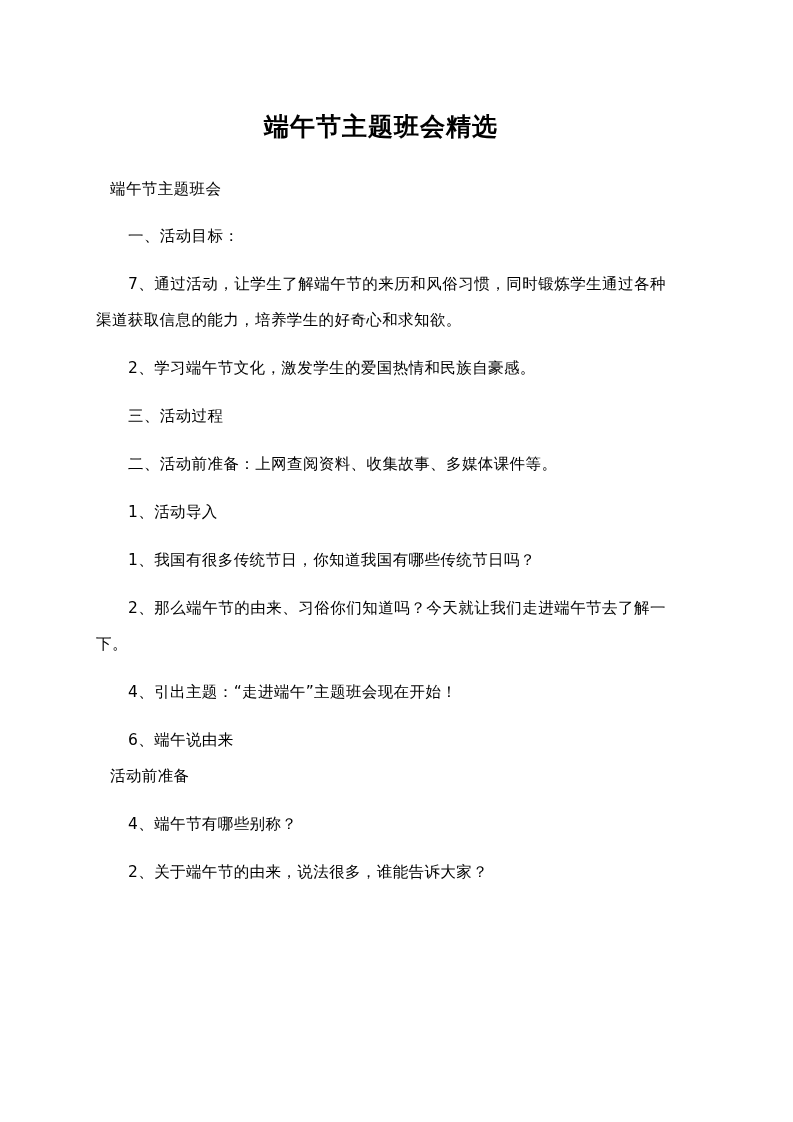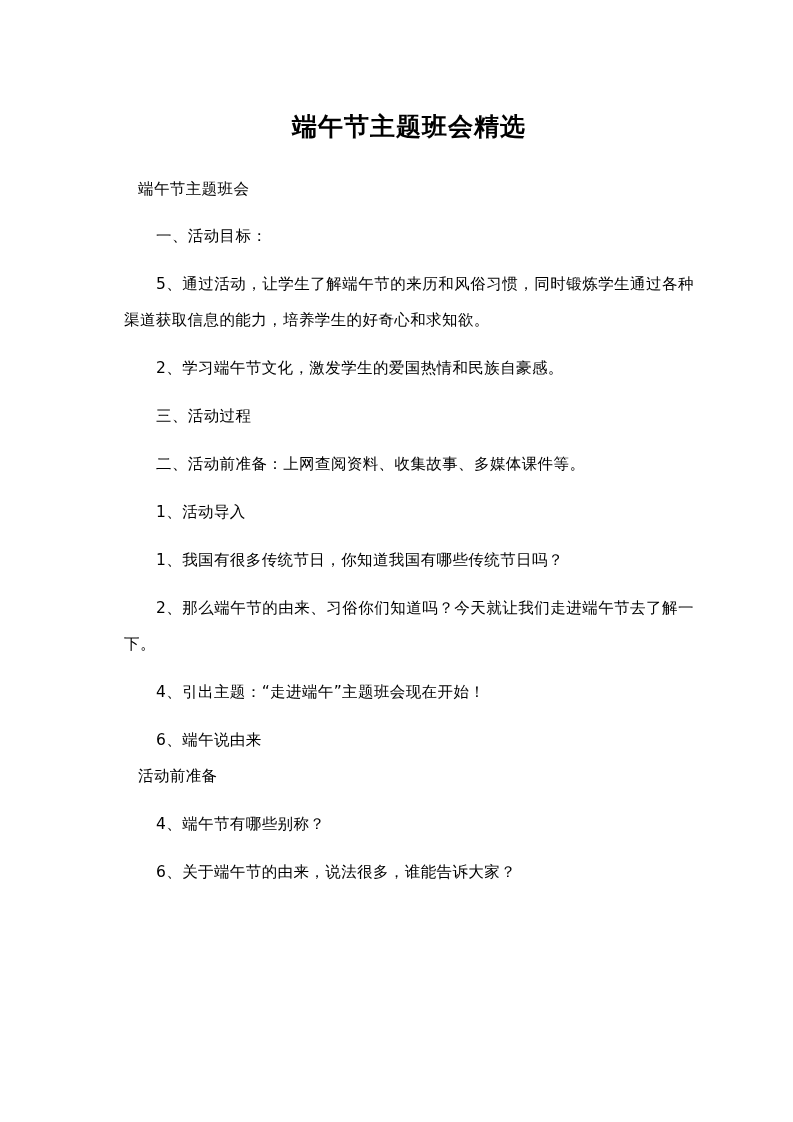--- a/index.html
+++ b/index.html
@@ -15,21 +15,21 @@
     position: relative;
     width: 793px;
     height: 1122px;
     margin: 0 auto;
     background: #ffffff;
     box-sizing: border-box;
     overflow: hidden;
   }
   .content {
     position: absolute;
-    left: 124px;
+    left: 96px;
     top: 108px;
     width: 570px;
   }
   .doc-title {
     font-family: "DejaVu Sans", "Liberation Sans", sans-serif;
     font-weight: bold;
     font-size: 25px;
     text-align: center;
     letter-spacing: 1px;
     margin: 0 0 26px 0;
@@ -54,26 +54,26 @@
 </style>
 </head>
 <body>
 
 <div class="page">
   <div class="content">
     <h1 class="doc-title">端午节主题班会精选</h1>
 
     <p class="para noindent">端午节主题班会</p>
     <p class="para indent">一、活动目标：</p>
-    <p class="para indent">5、通过活动，让学生了解端午节的来历和风俗习惯，同时锻炼学生通过各种渠道获取信息的能力，培养学生的好奇心和求知欲。</p>
+    <p class="para indent">7、通过活动，让学生了解端午节的来历和风俗习惯，同时锻炼学生通过各种渠道获取信息的能力，培养学生的好奇心和求知欲。</p>
     <p class="para indent">2、学习端午节文化，激发学生的爱国热情和民族自豪感。</p>
     <p class="para indent">三、活动过程</p>
     <p class="para indent">二、活动前准备：上网查阅资料、收集故事、多媒体课件等。</p>
     <p class="para indent">1、活动导入</p>
     <p class="para indent">1、我国有很多传统节日，你知道我国有哪些传统节日吗？</p>
     <p class="para indent">2、那么端午节的由来、习俗你们知道吗？今天就让我们走进端午节去了解一下。</p>
     <p class="para indent">4、引出主题：“走进端午”主题班会现在开始！</p>
     <p class="para indent">6、端午说由来</p>
     <p class="para noindent">活动前准备</p>
     <p class="para indent">4、端午节有哪些别称？</p>
-    <p class="para indent">6、关于端午节的由来，说法很多，谁能告诉大家？</p>
+    <p class="para indent">2、关于端午节的由来，说法很多，谁能告诉大家？</p>
   </div>
 </div>
 
 </body></html>

